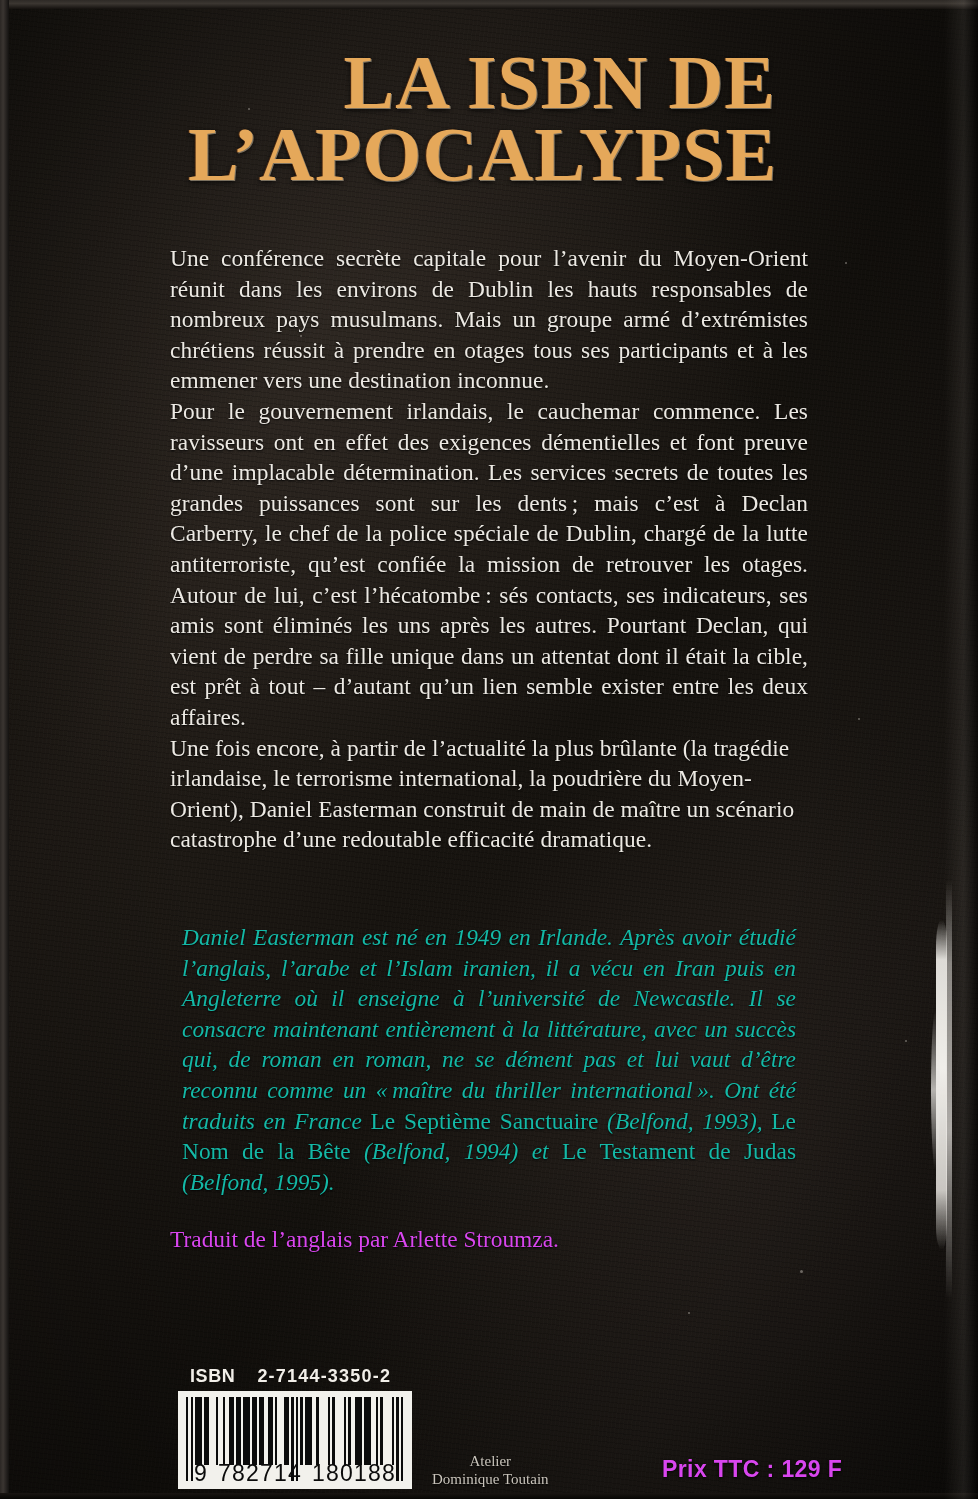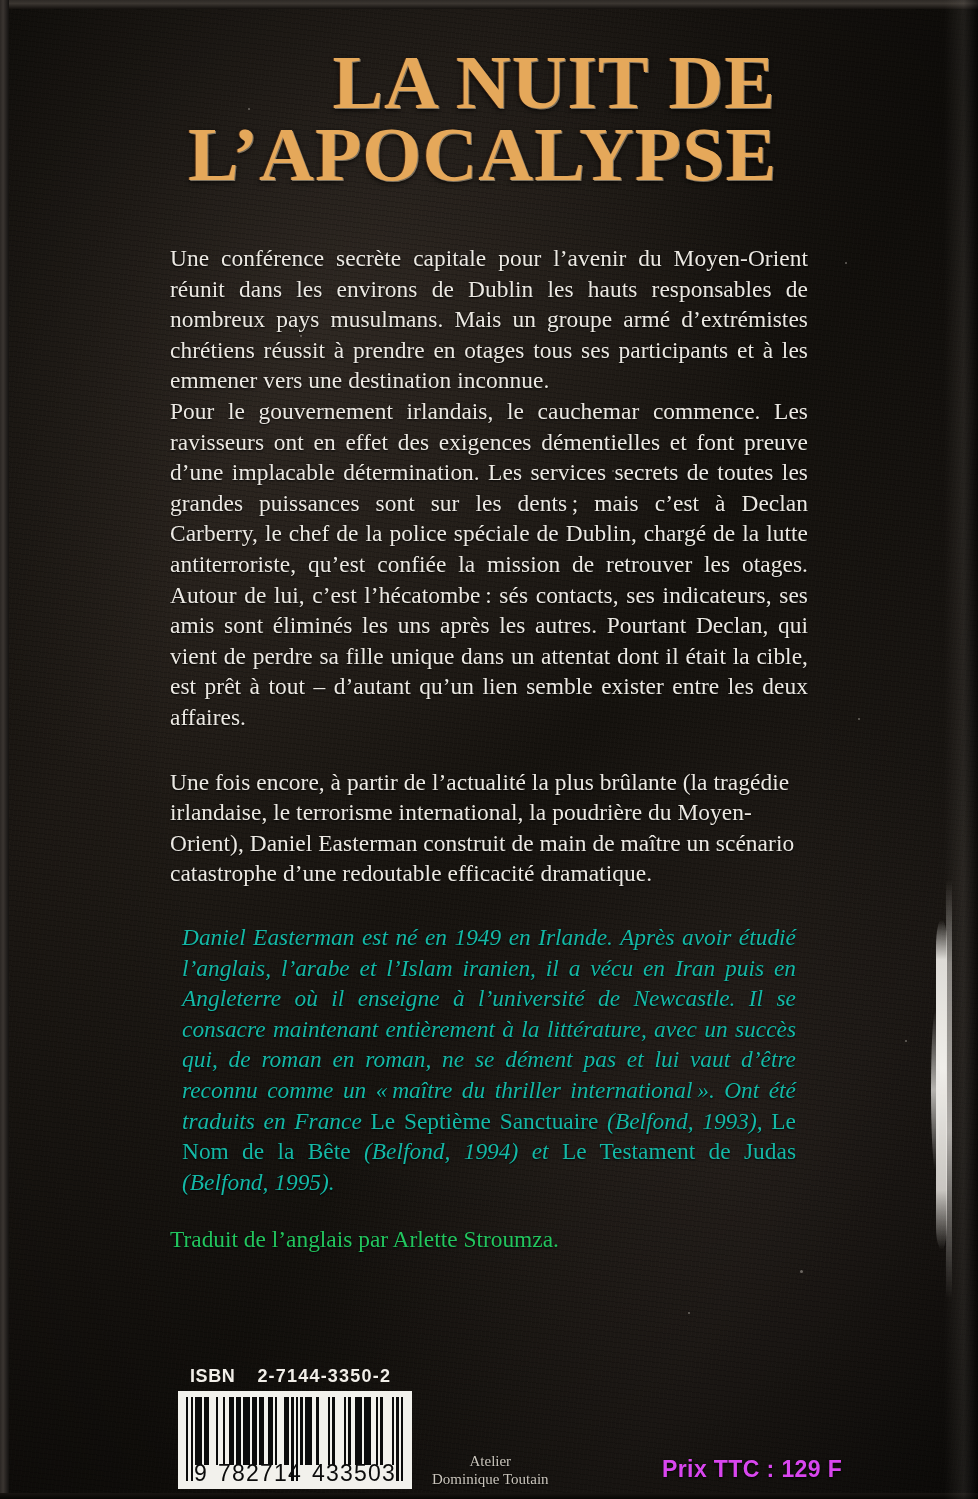--- a/index.html
+++ b/index.html
@@ -143,21 +143,21 @@
   }
   .blurb p {
     margin: 0;
     color: #ece9e3;
     font-size: 23.4px;
     line-height: 30.6px;
     text-align: justify;
     text-shadow: 0 1px 2px rgba(0,0,0,.9);
     letter-spacing: .05px;
   }
-  .blurb p.last-left { text-align: left; margin-top: 34px; }
+  .blurb p.last-left { text-align: left; }
 
   .bio {
     position: absolute;
     left: 170px;
     top: 910px;
     width: 638px;
     z-index: 12;
   }
   .bio p {
     margin: 12px;
@@ -172,21 +172,21 @@
 
   .translator {
     position: absolute;
     left: 170px;
     top: 1224px;
     width: 638px;
     z-index: 12;
   }
   .translator p {
     margin: 0;
-    color: #22c55e;
+    color: #d946ef;
     font-size: 23.4px;
     line-height: 30.6px;
     text-shadow: 0 1px 2px rgba(0,0,0,.9);
   }
 
   
   .credit-vertical {
     position: absolute;
     right: 2px;
     top: 1170px;
@@ -307,21 +307,21 @@
   <div class="speck" style="left:612px;top:470px;width:2px;height:2px;"></div>
   <div class="speck" style="left:845px;top:262px;width:2px;height:2px;"></div>
   <div class="speck" style="left:858px;top:718px;width:2px;height:2px;"></div>
   <div class="speck" style="left:800px;top:1270px;width:3px;height:3px;"></div>
   <div class="speck" style="left:688px;top:1312px;width:2px;height:2px;"></div>
   <div class="speck" style="left:248px;top:108px;width:2px;height:2px;"></div>
   <div class="speck" style="left:905px;top:1040px;width:2px;height:2px;"></div>
 
 
   <div class="title">
-    <div class="title-line l1">LA NUIT DE</div>
+    <div class="title-line l1">LA ISBN DE</div>
     <div class="title-line l2">L’APOCALYPSE</div>
   </div>
 
   <div class="blurb">
     <p>Une conférence secrète capitale pour l’avenir du Moyen-Orient réunit dans les environs de Dublin les hauts responsables de nombreux pays musulmans. Mais un groupe armé d’extrémistes chrétiens réussit à prendre en otages tous ses participants et à les emmener vers une destination inconnue.</p>
     <p>Pour le gouvernement irlandais, le cauchemar commence. Les ravisseurs ont en effet des exigences démentielles et font preuve d’une implacable détermination. Les services secrets de toutes les grandes puissances sont sur les dents ; mais c’est à Declan Carberry, le chef de la police spéciale de Dublin, chargé de la lutte antiterroriste, qu’est confiée la mission de retrouver les otages. Autour de lui, c’est l’hécatombe : sés contacts, ses indicateurs, ses amis sont éliminés les uns après les autres. Pourtant Declan, qui vient de perdre sa fille unique dans un attentat dont il était la cible, est prêt à tout – d’autant qu’un lien semble exister entre les deux affaires.</p>
     <p class="last-left">Une fois encore, à partir de l’actualité la plus brûlante (la tragédie irlandaise, le terrorisme international, la poudrière du Moyen-Orient), Daniel Easterman construit de main de maître un scénario catastrophe d’une redoutable efficacité dramatique.</p>
   </div>
 
   <div class="bio">
@@ -394,21 +394,21 @@
           <span style="width: 2.29474px; background: transparent; margin-right: 0px;"></span>
           <span style="width: 2.29474px; margin-right: 0px;"></span>
           <span style="width: 9.17895px; background: transparent; margin-right: 0px;"></span>
           <span style="width: 2.29474px; margin-right: 0px;"></span>
           <span style="width: 2.29474px; background: transparent; margin-right: 0px;"></span>
           <span class="tall" style="width: 2.29474px; margin-right: 0px;"></span>
           <span style="width: 2.29474px; background: transparent; margin-right: 0px;"></span>
           <span class="tall" style="width: 2.29474px; margin-right: 0px;"></span>
         </div>
       <div class="barcode-digits">
-        <span class="grp">9</span><span class="grp">782714</span><span class="grp">433503</span>
+        <span class="grp">9</span><span class="grp">782714</span><span class="grp">180188</span>
       </div>
     </div>
   </div>
 
   <div class="imprint">
     <div>Atelier</div>
     <div>Dominique Toutain</div>
   </div>
 
   <div class="price">Prix TTC : 129 F</div>

